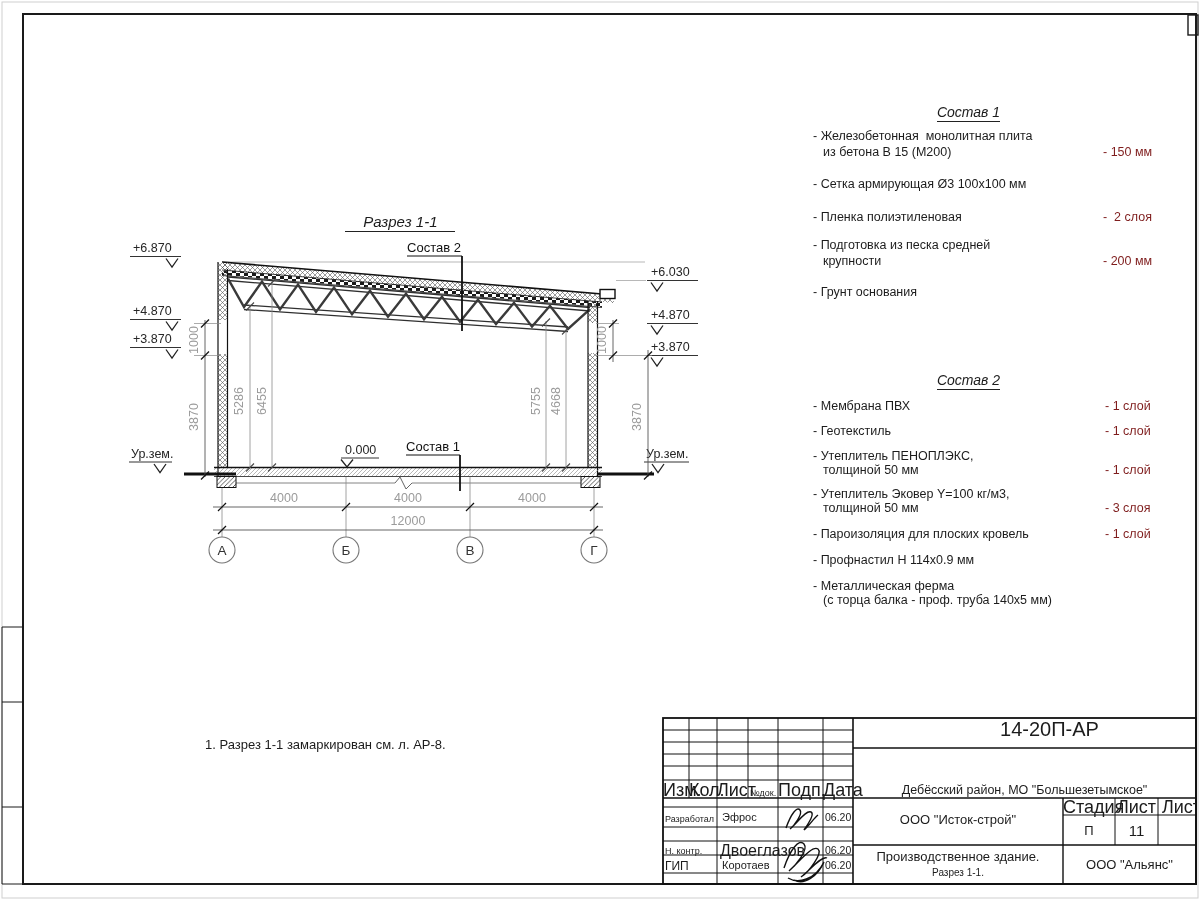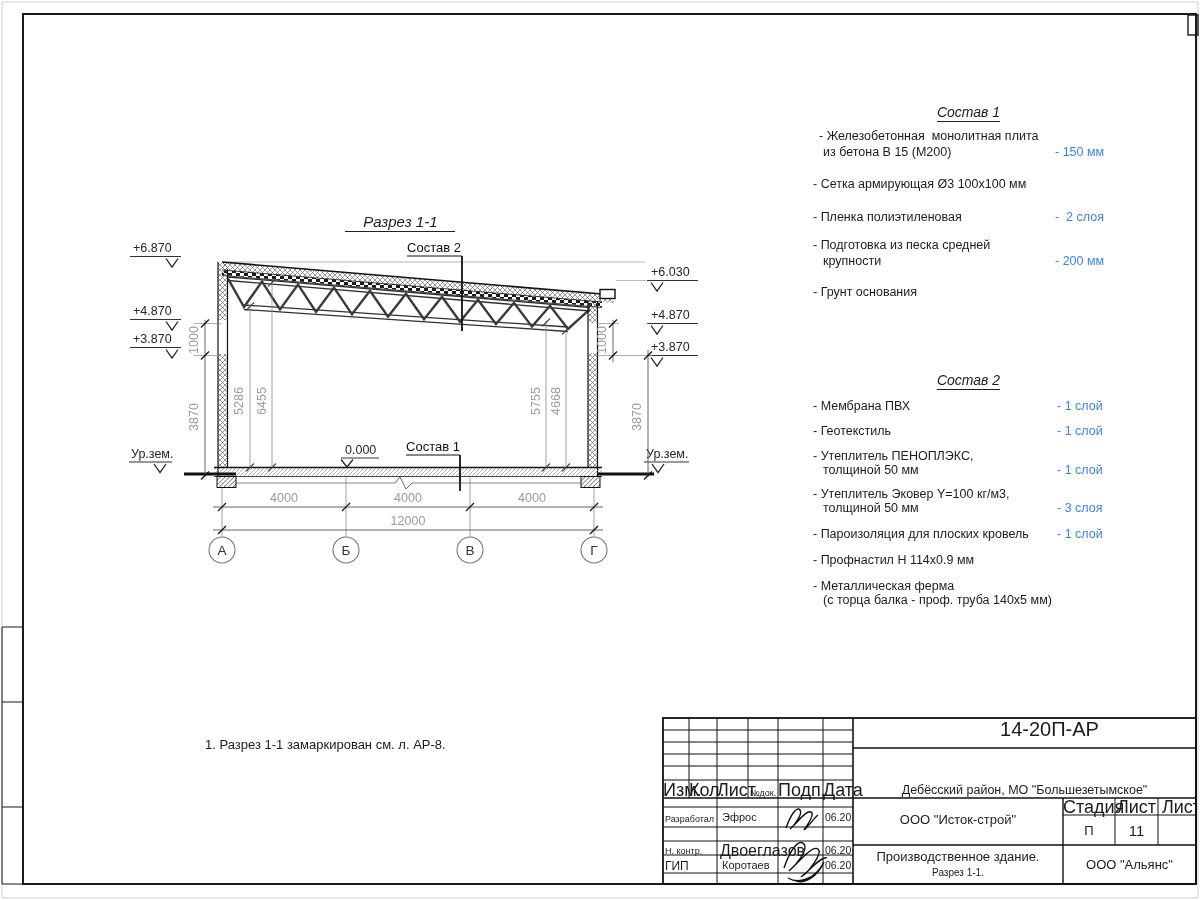--- a/index.html
+++ b/index.html
@@ -8,21 +8,21 @@
   #linework{position:absolute;left:0;top:0;}
   svg text{font-family:"Liberation Sans",sans-serif;}
   .dimtxtv{fill:#9b9b9b;font-size:12.5px;text-anchor:middle;}
   .elevtxt{fill:#262626;font-size:12.5px;}
   .axtxt{fill:#333;font-size:13.5px;text-anchor:middle;}
   .lbltxt{fill:#111;font-size:13px;text-anchor:middle;}
   .t{position:absolute;color:#1c1c1c;white-space:pre;font-size:12.5px;line-height:15px;}
   .c{text-align:center;}
   .it{font-style:italic;}
   .hd{font-size:14px;font-style:italic;border-bottom:1.2px solid #222;padding-bottom:1px;}
-  .val{color:#3b82f6;}
+  .val{color:#7f1d1d;margin-left:48px;}
   .tbsmall{font-size:9px;}
   .tbname{font-size:11px;}
   .tbdate{font-size:10.5px;}
   .tbhdr{font-size:18px;}
   .clip{overflow:hidden;}
 </style>
 </head>
 <body>
 
 <div id="sheet">
@@ -267,21 +267,21 @@
 
 <div class="t it" style="left:337px;top:199px;width:110px;font-size:15px;">
   <span style="border-bottom:1.3px solid #222;padding:0 3px 2px 3px;display:inline-block;width:104px;text-align:center;">Разрез 1-1</span>
 </div>
 
 <div class="t" style="left:205px;top:737px;font-size:13px;text-align:right;">1. Разрез 1-1 замаркирован см. л. АР-8.</div>
 
 <div class="t c" style="left:905px;top:90px;width:120px;">
   <span class="hd">Состав 1</span>
 </div>
-<div class="t" style="left:813px;top:129px;margin-left:6px;">- Железобетонная  монолитная плита</div>
+<div class="t" style="left:813px;top:129px;">- Железобетонная  монолитная плита</div>
 <div class="t" style="left:823px;top:145px;">из бетона В 15 (М200)</div>
 <div class="t val" style="left:1055px;top:145px;">- 150 мм</div>
 <div class="t" style="left:813px;top:177px;">- Сетка армирующая Ø3 100х100 мм</div>
 <div class="t" style="left:813px;top:210px;">- Пленка полиэтиленовая</div>
 <div class="t val" style="left:1055px;top:210px;">-  2 слоя</div>
 <div class="t" style="left:813px;top:238px;">- Подготовка из песка средней</div>
 <div class="t" style="left:823px;top:254px;">крупности</div>
 <div class="t val" style="left:1055px;top:254px;">- 200 мм</div>
 <div class="t" style="left:813px;top:285px;">- Грунт основания</div>
 

